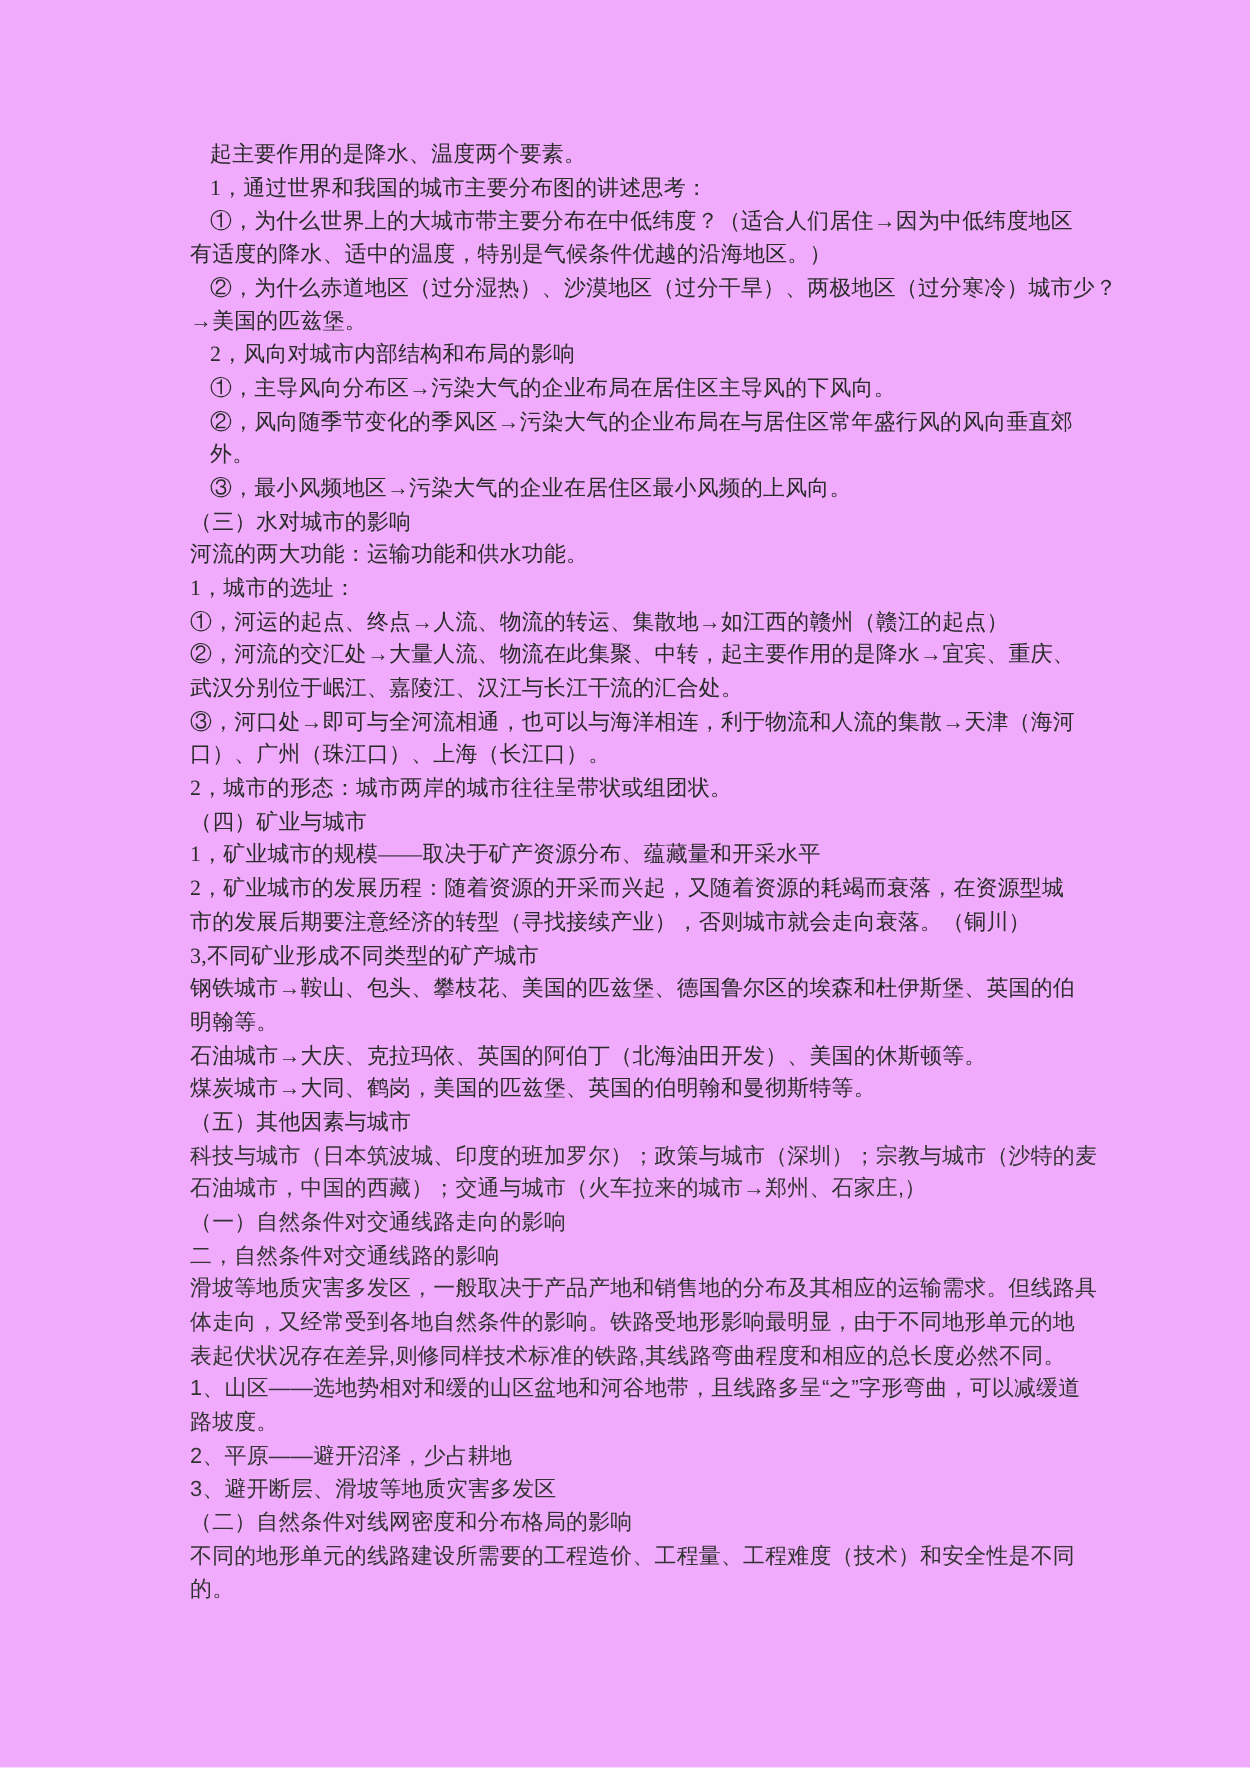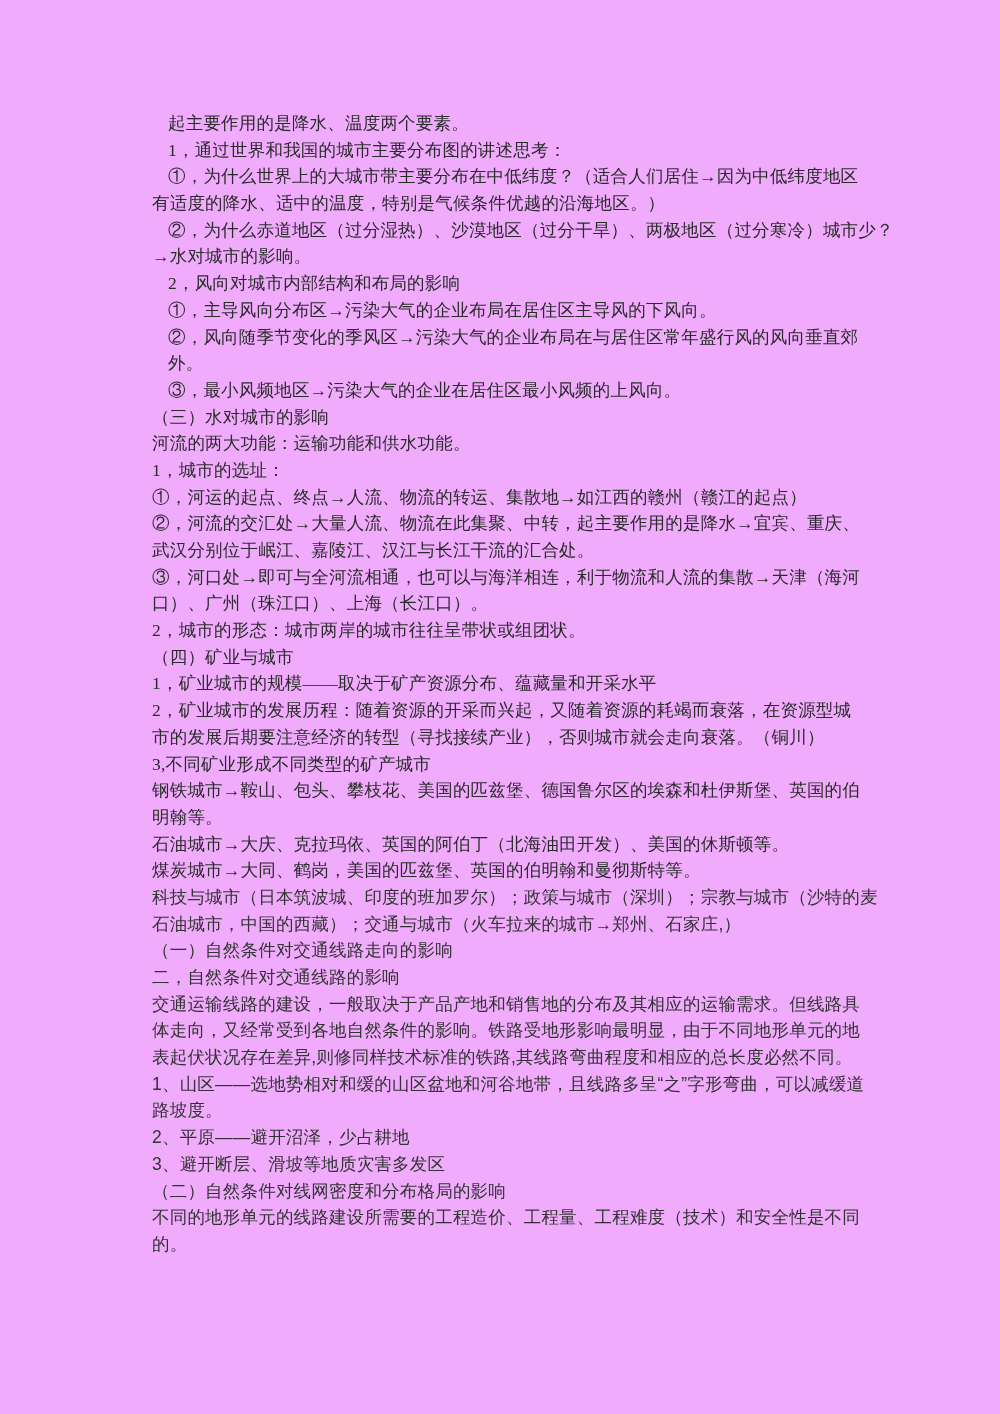--- a/index.html
+++ b/index.html
@@ -41,21 +41,21 @@
 </head>
 <body>
 
 <div class="page">
   <div class="text-block" id="text-block">
       <div class="line indent">起主要作用的是降水、温度两个要素。</div>
       <div class="line indent">1，通过世界和我国的城市主要分布图的讲述思考：</div>
       <div class="line indent">①，为什么世界上的大城市带主要分布在中低纬度？（适合人们居住→因为中低纬度地区</div>
       <div class="line">有适度的降水、适中的温度，特别是气候条件优越的沿海地区。）</div>
       <div class="line indent">②，为什么赤道地区（过分湿热）、沙漠地区（过分干旱）、两极地区（过分寒冷）城市少？</div>
-      <div class="line">→水对城市的影响。</div>
+      <div class="line">→美国的匹兹堡。</div>
       <div class="line indent">2，风向对城市内部结构和布局的影响</div>
       <div class="line indent">①，主导风向分布区→污染大气的企业布局在居住区主导风的下风向。</div>
       <div class="line indent">②，风向随季节变化的季风区→污染大气的企业布局在与居住区常年盛行风的风向垂直郊</div>
       <div class="line indent">外。</div>
       <div class="line indent">③，最小风频地区→污染大气的企业在居住区最小风频的上风向。</div>
       <div class="line">（三）水对城市的影响</div>
       <div class="line">河流的两大功能：运输功能和供水功能。</div>
       <div class="line">1，城市的选址：</div>
       <div class="line">①，河运的起点、终点→人流、物流的转运、集散地→如江西的赣州（赣江的起点）</div>
       <div class="line">②，河流的交汇处→大量人流、物流在此集聚、中转，起主要作用的是降水→宜宾、重庆、</div>
@@ -65,25 +65,26 @@
       <div class="line">2，城市的形态：城市两岸的城市往往呈带状或组团状。</div>
       <div class="line">（四）矿业与城市</div>
       <div class="line">1，矿业城市的规模——取决于矿产资源分布、蕴藏量和开采水平</div>
       <div class="line">2，矿业城市的发展历程：随着资源的开采而兴起，又随着资源的耗竭而衰落，在资源型城</div>
       <div class="line">市的发展后期要注意经济的转型（寻找接续产业），否则城市就会走向衰落。（铜川）</div>
       <div class="line">3,不同矿业形成不同类型的矿产城市</div>
       <div class="line">钢铁城市→鞍山、包头、攀枝花、美国的匹兹堡、德国鲁尔区的埃森和杜伊斯堡、英国的伯</div>
       <div class="line">明翰等。</div>
       <div class="line">石油城市→大庆、克拉玛依、英国的阿伯丁（北海油田开发）、美国的休斯顿等。</div>
       <div class="line">煤炭城市→大同、鹤岗，美国的匹兹堡、英国的伯明翰和曼彻斯特等。</div>
+      <div class="line">（五）其他因素与城市</div>
       <div class="line sans">科技与城市（日本筑波城、印度的班加罗尔）；政策与城市（深圳）；宗教与城市（沙特的麦</div>
       <div class="line sans">石油城市，中国的西藏）；交通与城市（火车拉来的城市→郑州、石家庄,）</div>
       <div class="line sans">（一）自然条件对交通线路走向的影响</div>
       <div class="line sans">二，自然条件对交通线路的影响</div>
-      <div class="line sans">交通运输线路的建设，一般取决于产品产地和销售地的分布及其相应的运输需求。但线路具</div>
+      <div class="line sans">滑坡等地质灾害多发区，一般取决于产品产地和销售地的分布及其相应的运输需求。但线路具</div>
       <div class="line sans">体走向，又经常受到各地自然条件的影响。铁路受地形影响最明显，由于不同地形单元的地</div>
       <div class="line sans">表起伏状况存在差异,则修同样技术标准的铁路,其线路弯曲程度和相应的总长度必然不同。</div>
       <div class="line sans">1、山区——选地势相对和缓的山区盆地和河谷地带，且线路多呈“之”字形弯曲，可以减缓道</div>
       <div class="line sans">路坡度。</div>
       <div class="line sans">2、平原——避开沼泽，少占耕地</div>
       <div class="line sans">3、避开断层、滑坡等地质灾害多发区</div>
       <div class="line sans">（二）自然条件对线网密度和分布格局的影响</div>
       <div class="line sans">不同的地形单元的线路建设所需要的工程造价、工程量、工程难度（技术）和安全性是不同</div>
       <div class="line sans">的。</div>
     </div>

